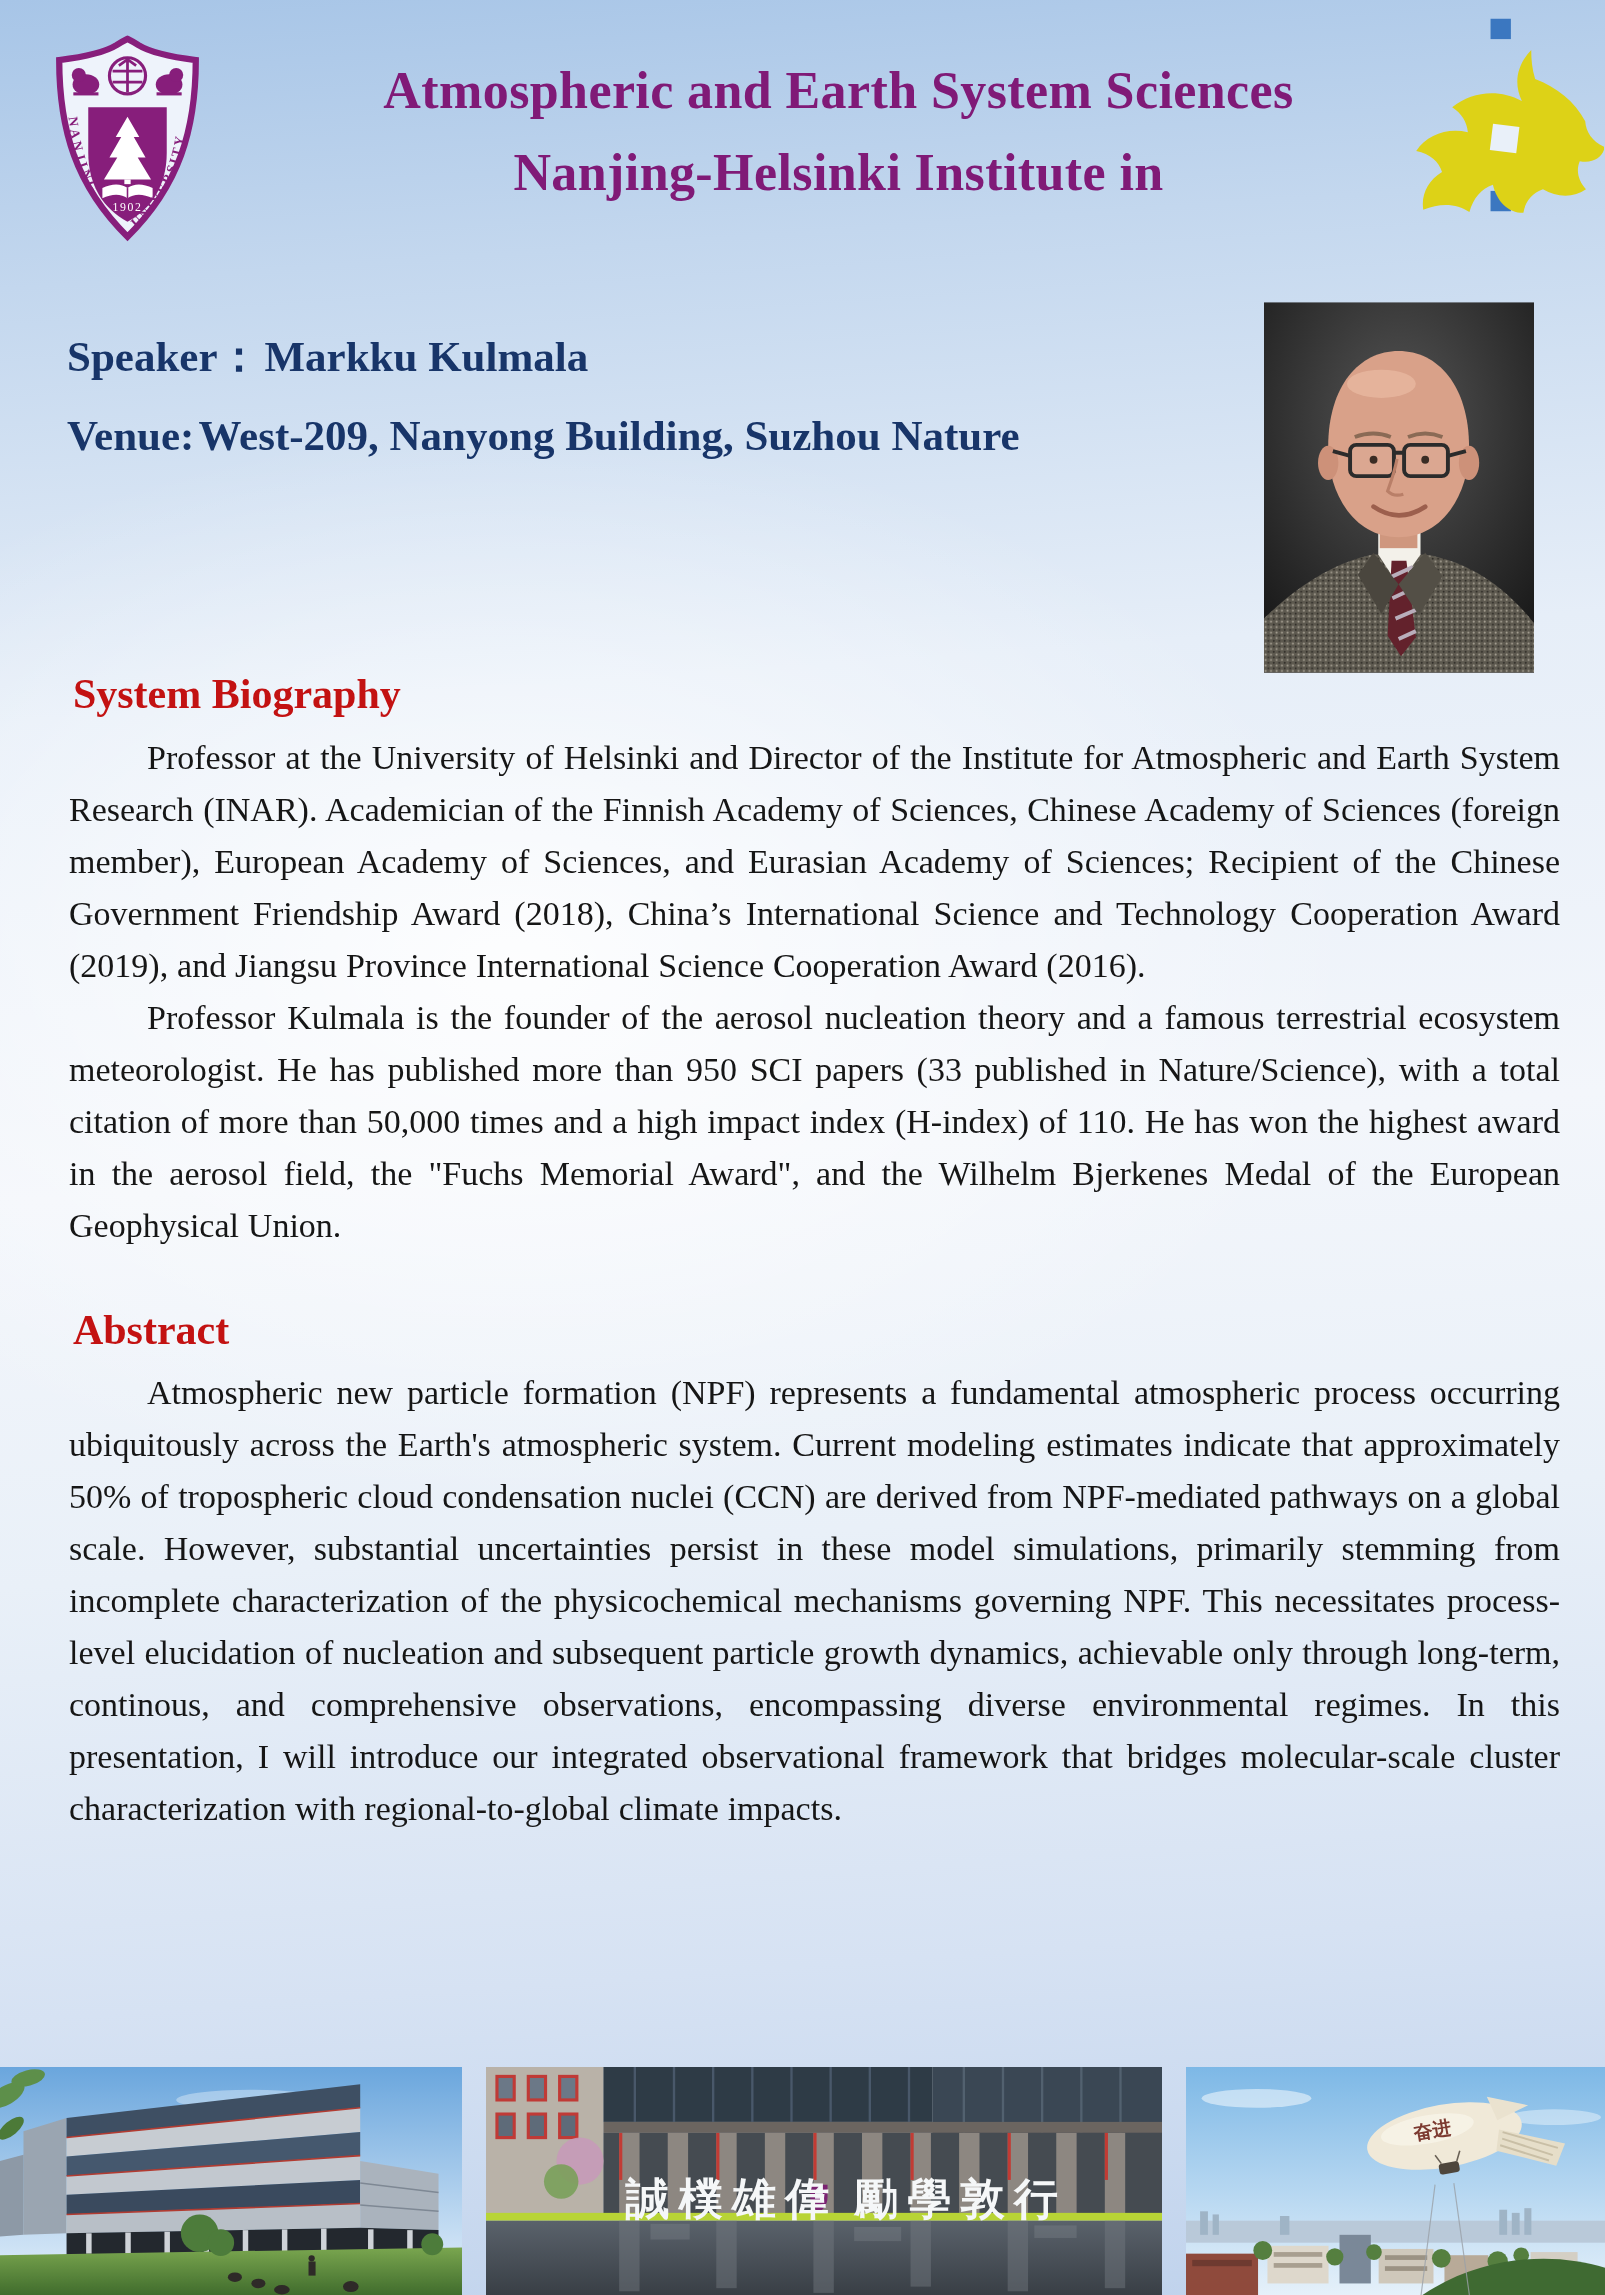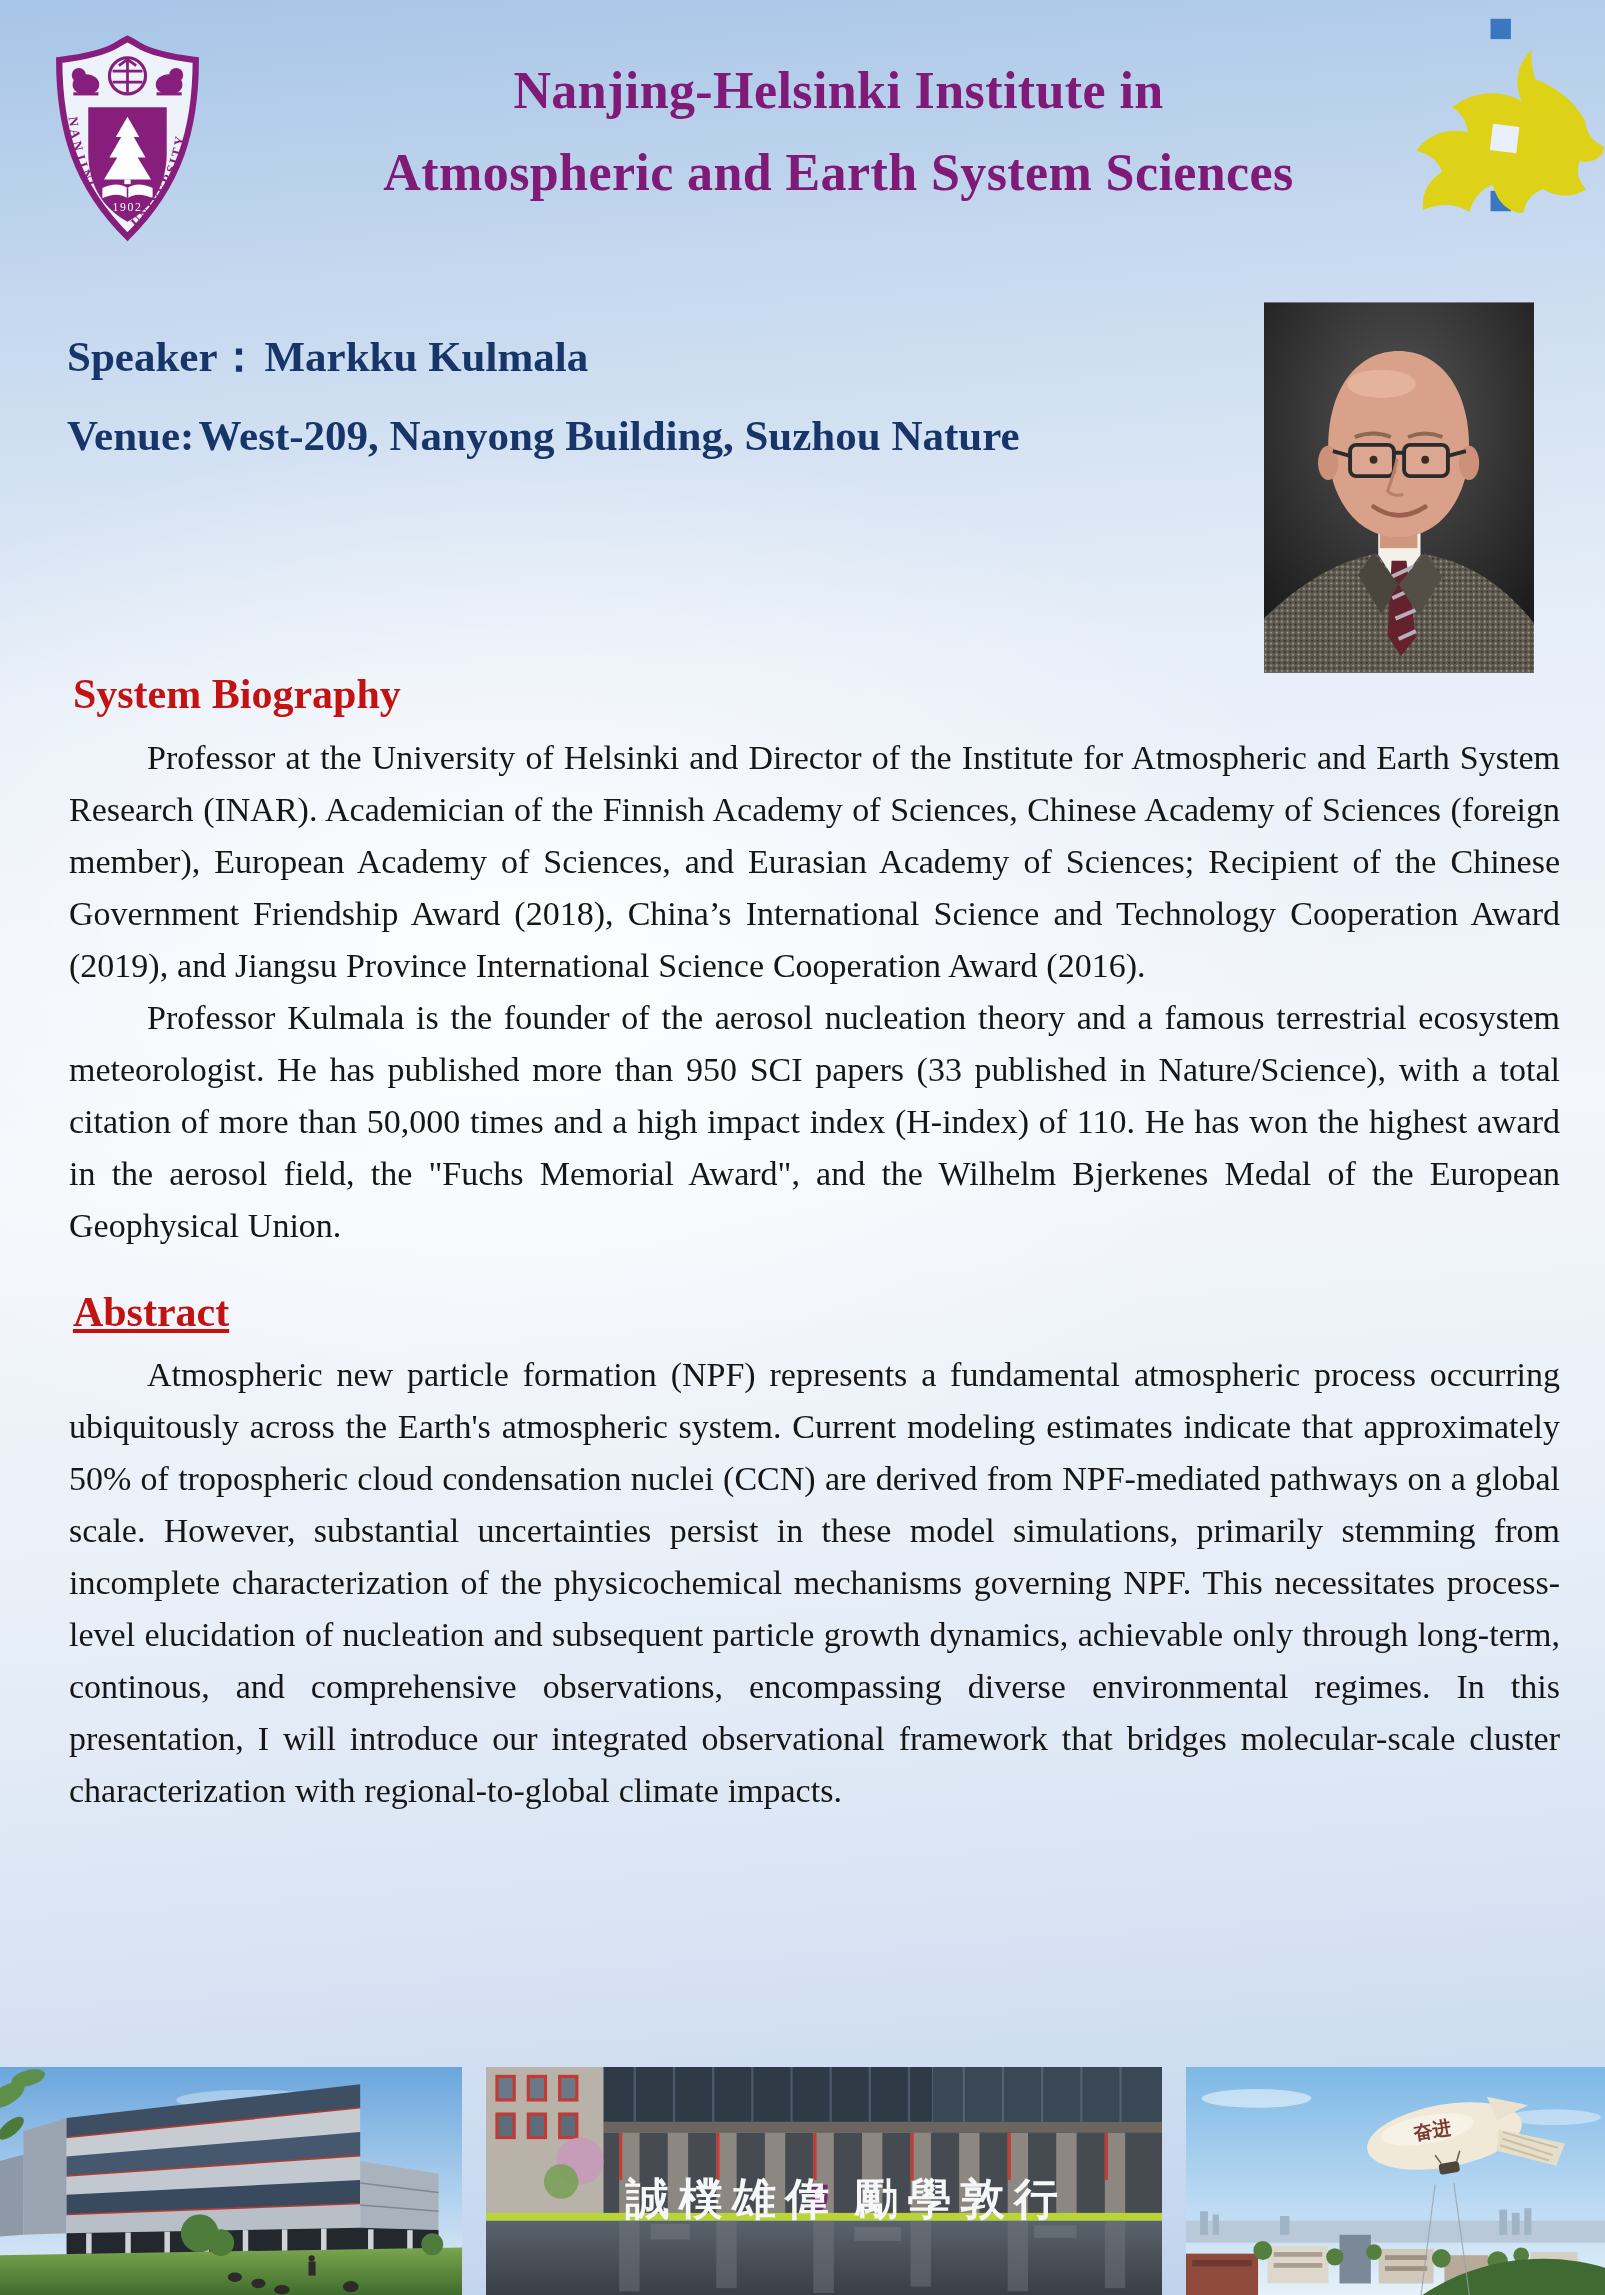--- a/index.html
+++ b/index.html
@@ -15,21 +15,21 @@
     color:#801a77;font-weight:bold;font-size:52px;line-height:82px;letter-spacing:0.4px;}
   
   .event{position:absolute;left:67px;top:317px;color:#183569;font-weight:bold;font-size:43px;line-height:79px;}
   .event .lbl{margin-right:4px;}
   .event .val{white-space:pre-wrap;}
   
   .portrait{position:absolute;left:1264px;top:302px;width:270px;height:371px;}
   
   .content{position:absolute;left:69px;top:670px;width:1491px;color:#161616;}
   .content h2{margin:0 0 12.5px 3.9px;font-size:42px;line-height:49px;color:#c31212;font-weight:bold;}
-  .content h2.abstract-h{margin-top:36px;text-decoration:underline;}
+  .content h2.abstract-h{margin-top:54px;}
   .content p{margin:0;font-size:34px;line-height:52px;text-indent:78px;
     text-align:justify;text-align-last:left;word-spacing:0.4px;}
   
   .photo{position:absolute;top:2067px;height:229px;}
   .photo.p1{left:0;width:462px;}
   .photo.p2{left:486px;width:676px;}
   .photo.p3{left:1186px;width:419px;}
   .motto-text{font-family:"Liberation Serif","DejaVu Serif",serif;font-weight:bold;}
 </style>
 </head>
@@ -67,22 +67,22 @@
     </defs>
     <text font-size="17" fill="#871e7b" letter-spacing="4" font-weight="bold">
       <textPath href="#njl" startOffset="5%">NANJING</textPath>
     </text>
     <text font-size="17" fill="#871e7b" letter-spacing="3" font-weight="bold">
       <textPath href="#njr" startOffset="2%">UNIVERSITY</textPath>
     </text>
   </svg>
 
   <div class="title">
+    <div>Atmospheric and Earth System Sciences</div>
     <div>Nanjing-Helsinki Institute in</div>
-    <div>Atmospheric and Earth System Sciences</div>
   </div>
 
   <svg class="uh-logo" viewBox="0 0 262 250">
     <rect x="117" y="2" width="26" height="26" fill="#3b77c0"></rect>
     <rect x="117" y="222" width="26" height="26" fill="#3b77c0"></rect>
     <path fill="#ddd217" d="M169 42
       C151 61 146 84 157 107
       C127 91 93 95 68 115
       C80 123 87 134 88 147
       C62 141 36 150 22 171

